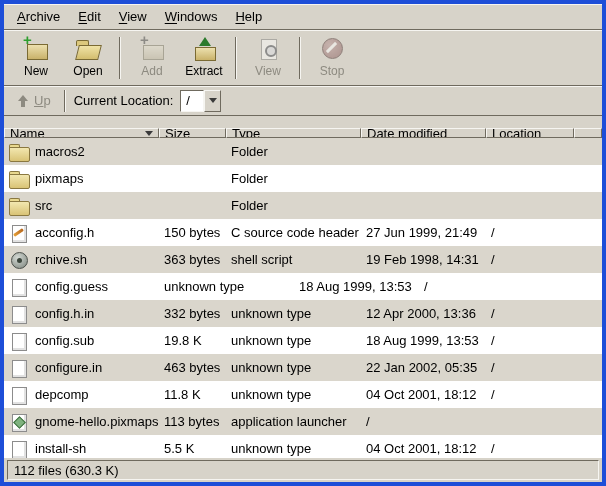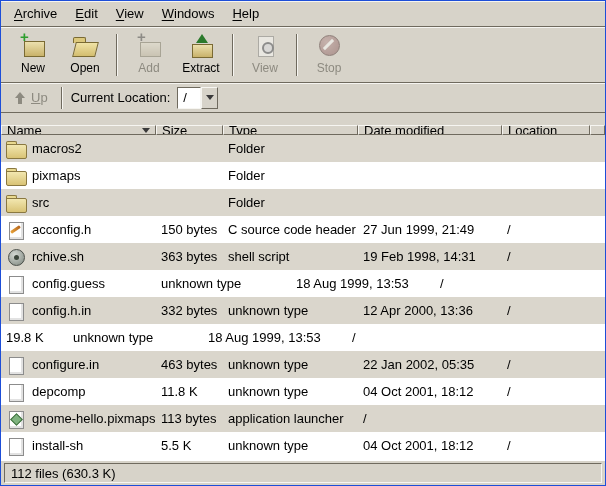--- a/index.html
+++ b/index.html
@@ -5,21 +5,21 @@
   * { box-sizing: border-box; margin: 0; padding: 0; }
   html, body { width: 606px; height: 486px; }
   body {
     font-family: "Liberation Sans", "DejaVu Sans", sans-serif;
     font-size: 13px;
     color: var(--text, #000);
   }
   .window {
     width: 606px; height: 486px;
     background: var(--chrome, #d7d3c9);
-    border: 1px solid #1d4ed8;
+    border: 4px solid #1d4ed8;
     display: flex; flex-direction: column;
     overflow: hidden;
   }
 
   
   .menubar {
     height: 26px; flex: none;
     display: flex; align-items: center;
     padding: 0 4px;
     border-bottom: 1px solid var(--bevel-dark, #6f6a5e);
@@ -159,21 +159,21 @@
     border-color: var(--bevel-light, #f6f5f1) var(--bevel-dark, #6f6a5e) var(--bevel-dark, #6f6a5e) var(--bevel-light, #f6f5f1);
     background: var(--chrome, #d7d3c9);
     padding: 0 5px; display: flex; align-items: center;
     overflow: hidden; white-space: nowrap; margin-top: 12px;
   }
   .sort-arrow { margin-left: auto; padding-left: 4px; display: flex; align-items: center; }
 
   .col-name { width: 155px; flex: none; }
   .col-size { width: 67px;  flex: none; }
   .col-type { width: 135px; flex: none; }
-  .col-date { width: 144px; flex: none; }
+  .col-date { width: 125px; flex: none; }
   .col-loc  { width: 88px;  flex: none; }
   .col-fill { flex: 1; }
 
   .table-body { flex: 1; background: #fff; overflow: hidden; }
   .row { display: flex; height: 27px; align-items: center; }
   .row-even { background: var(--stripe, #dad6cc); }
   .row-odd  { background: #ffffff; }
   .cell { padding: 0 5px; overflow: hidden; white-space: nowrap; height: 100%; display: flex; align-items: center; }
   .cell-name { gap: 6px; }
 
@@ -379,20 +379,24 @@
     <div class="cell cell-name col-name">
       <span class="file-icon document-icon"></span>
       <span class="file-name">config.h.in</span>
     </div>
     <div class="cell col-size">332 bytes</div>
     <div class="cell col-type">unknown type</div>
     <div class="cell col-date">12 Apr 2000, 13:36</div>
     <div class="cell col-loc">/</div>
   </div>
       <div class="row row-odd">
+    <div class="cell cell-name col-name">
+      <span class="file-icon document-icon"></span>
+      <span class="file-name">config.sub</span>
+    </div>
     <div class="cell col-size">19.8 K</div>
     <div class="cell col-type">unknown type</div>
     <div class="cell col-date">18 Aug 1999, 13:53</div>
     <div class="cell col-loc">/</div>
   </div>
       <div class="row row-even">
     <div class="cell cell-name col-name">
       <span class="file-icon document-icon"></span>
       <span class="file-name">configure.in</span>
     </div>

